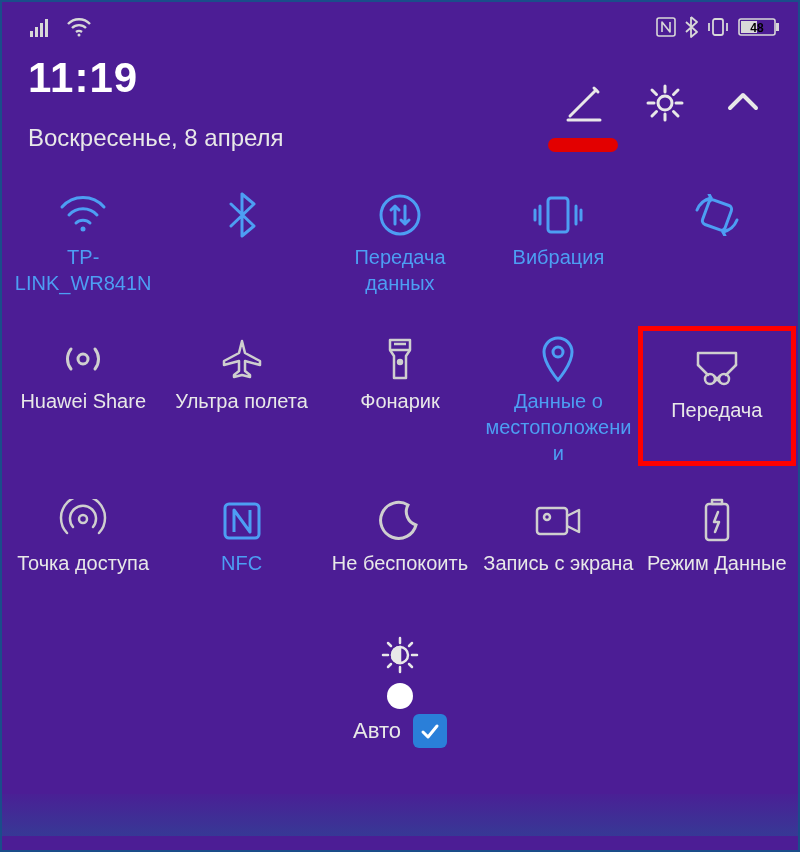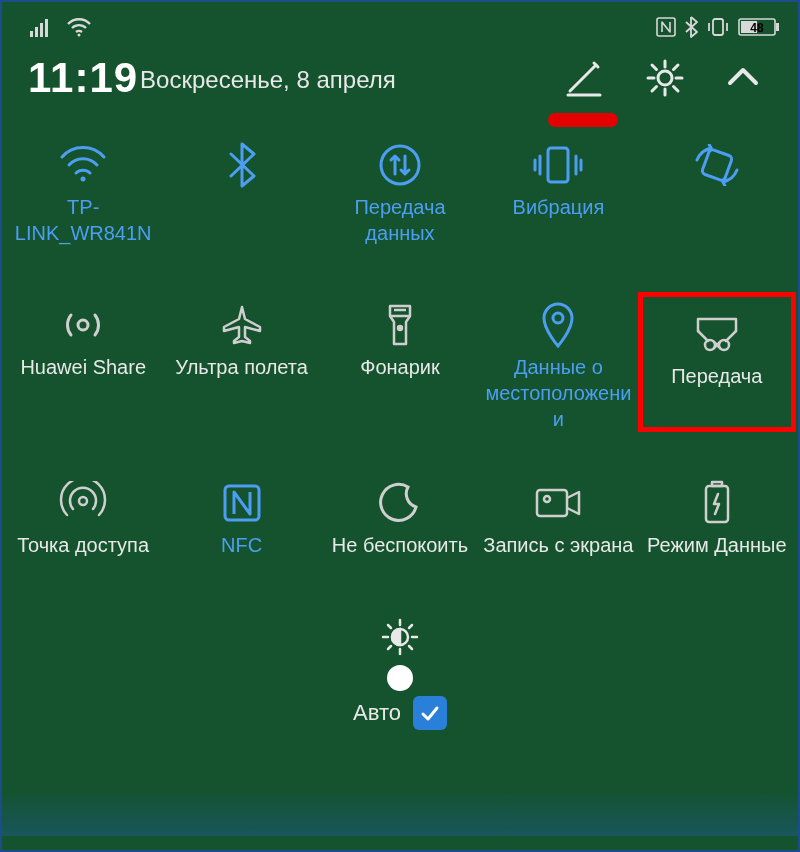--- a/index.html
+++ b/index.html
@@ -2,53 +2,53 @@
 <html><head>
 <meta charset="utf-8">
 <style>
   * { box-sizing: border-box; margin: 0; padding: 0; }
   html, body { width: 800px; height: 852px; background: #000; overflow: hidden; }
   body {
     font-family: Arial, Helvetica, sans-serif;
     color: #eaeaea;
     border: 2px solid #1a4d8a;
   }
-  .panel { width: 100%; height: 100%; background: #14532d; position: relative; }
+  .panel { width: 100%; height: 100%; background: #4c1d95; position: relative; }
 
   
   .status-bar {
     display: flex; justify-content: space-between; align-items: center;
     padding: 8px 18px 4px 28px; height: 46px;
   }
   .status-left, .status-right { display: flex; align-items: center; gap: 10px; }
   .status-right { gap: 8px; }
   .status-icon { color: #d8d8d8; display: inline-flex; align-items: center; }
 
   
   .header {
     display: flex; justify-content: space-between; align-items: center;
     padding: 6px 26px 14px 26px;
   }
-  .header-left { display: flex; flex-direction: row; gap: 2px; }
+  .header-left { display: flex; flex-direction: column; gap: 16px; }
   .time { font-size: 42px; font-weight: 700; color: #fff; letter-spacing: 1px; }
-  .date { font-size: 24px; color: #e8e8e8; margin-top: 12px; }
+  .date { font-size: 24px; color: #e8e8e8; margin-top: 6px; }
   .header-right { display: flex; align-items: center; gap: 38px; padding-right: 10px; }
   .hdr-btn { color: #e8e8e8; display: inline-flex; }
   .edit-btn { position: relative; }
   .edit-highlight {
     position: absolute; left: -12px; right: -12px; bottom: -26px;
     height: 14px; background: #e30000; border-radius: 7px;
   }
 
   
   .tiles {
     display: grid;
     grid-template-columns: repeat(5, 1fr);
     padding: 16px 2px 6px 2px;
-    row-gap: 38px;
+    row-gap: 22px;
   }
   .tile {
     display: flex; flex-direction: column; align-items: center; justify-content: flex-start;
     text-align: center;
     min-height: 122px;
     padding-top: 4px;
   }
   .tile-icon { height: 58px; display: flex; align-items: center; justify-content: center; }
   .tile-label {
     font-size: 20px; line-height: 26px; color: #e8e8e8;

